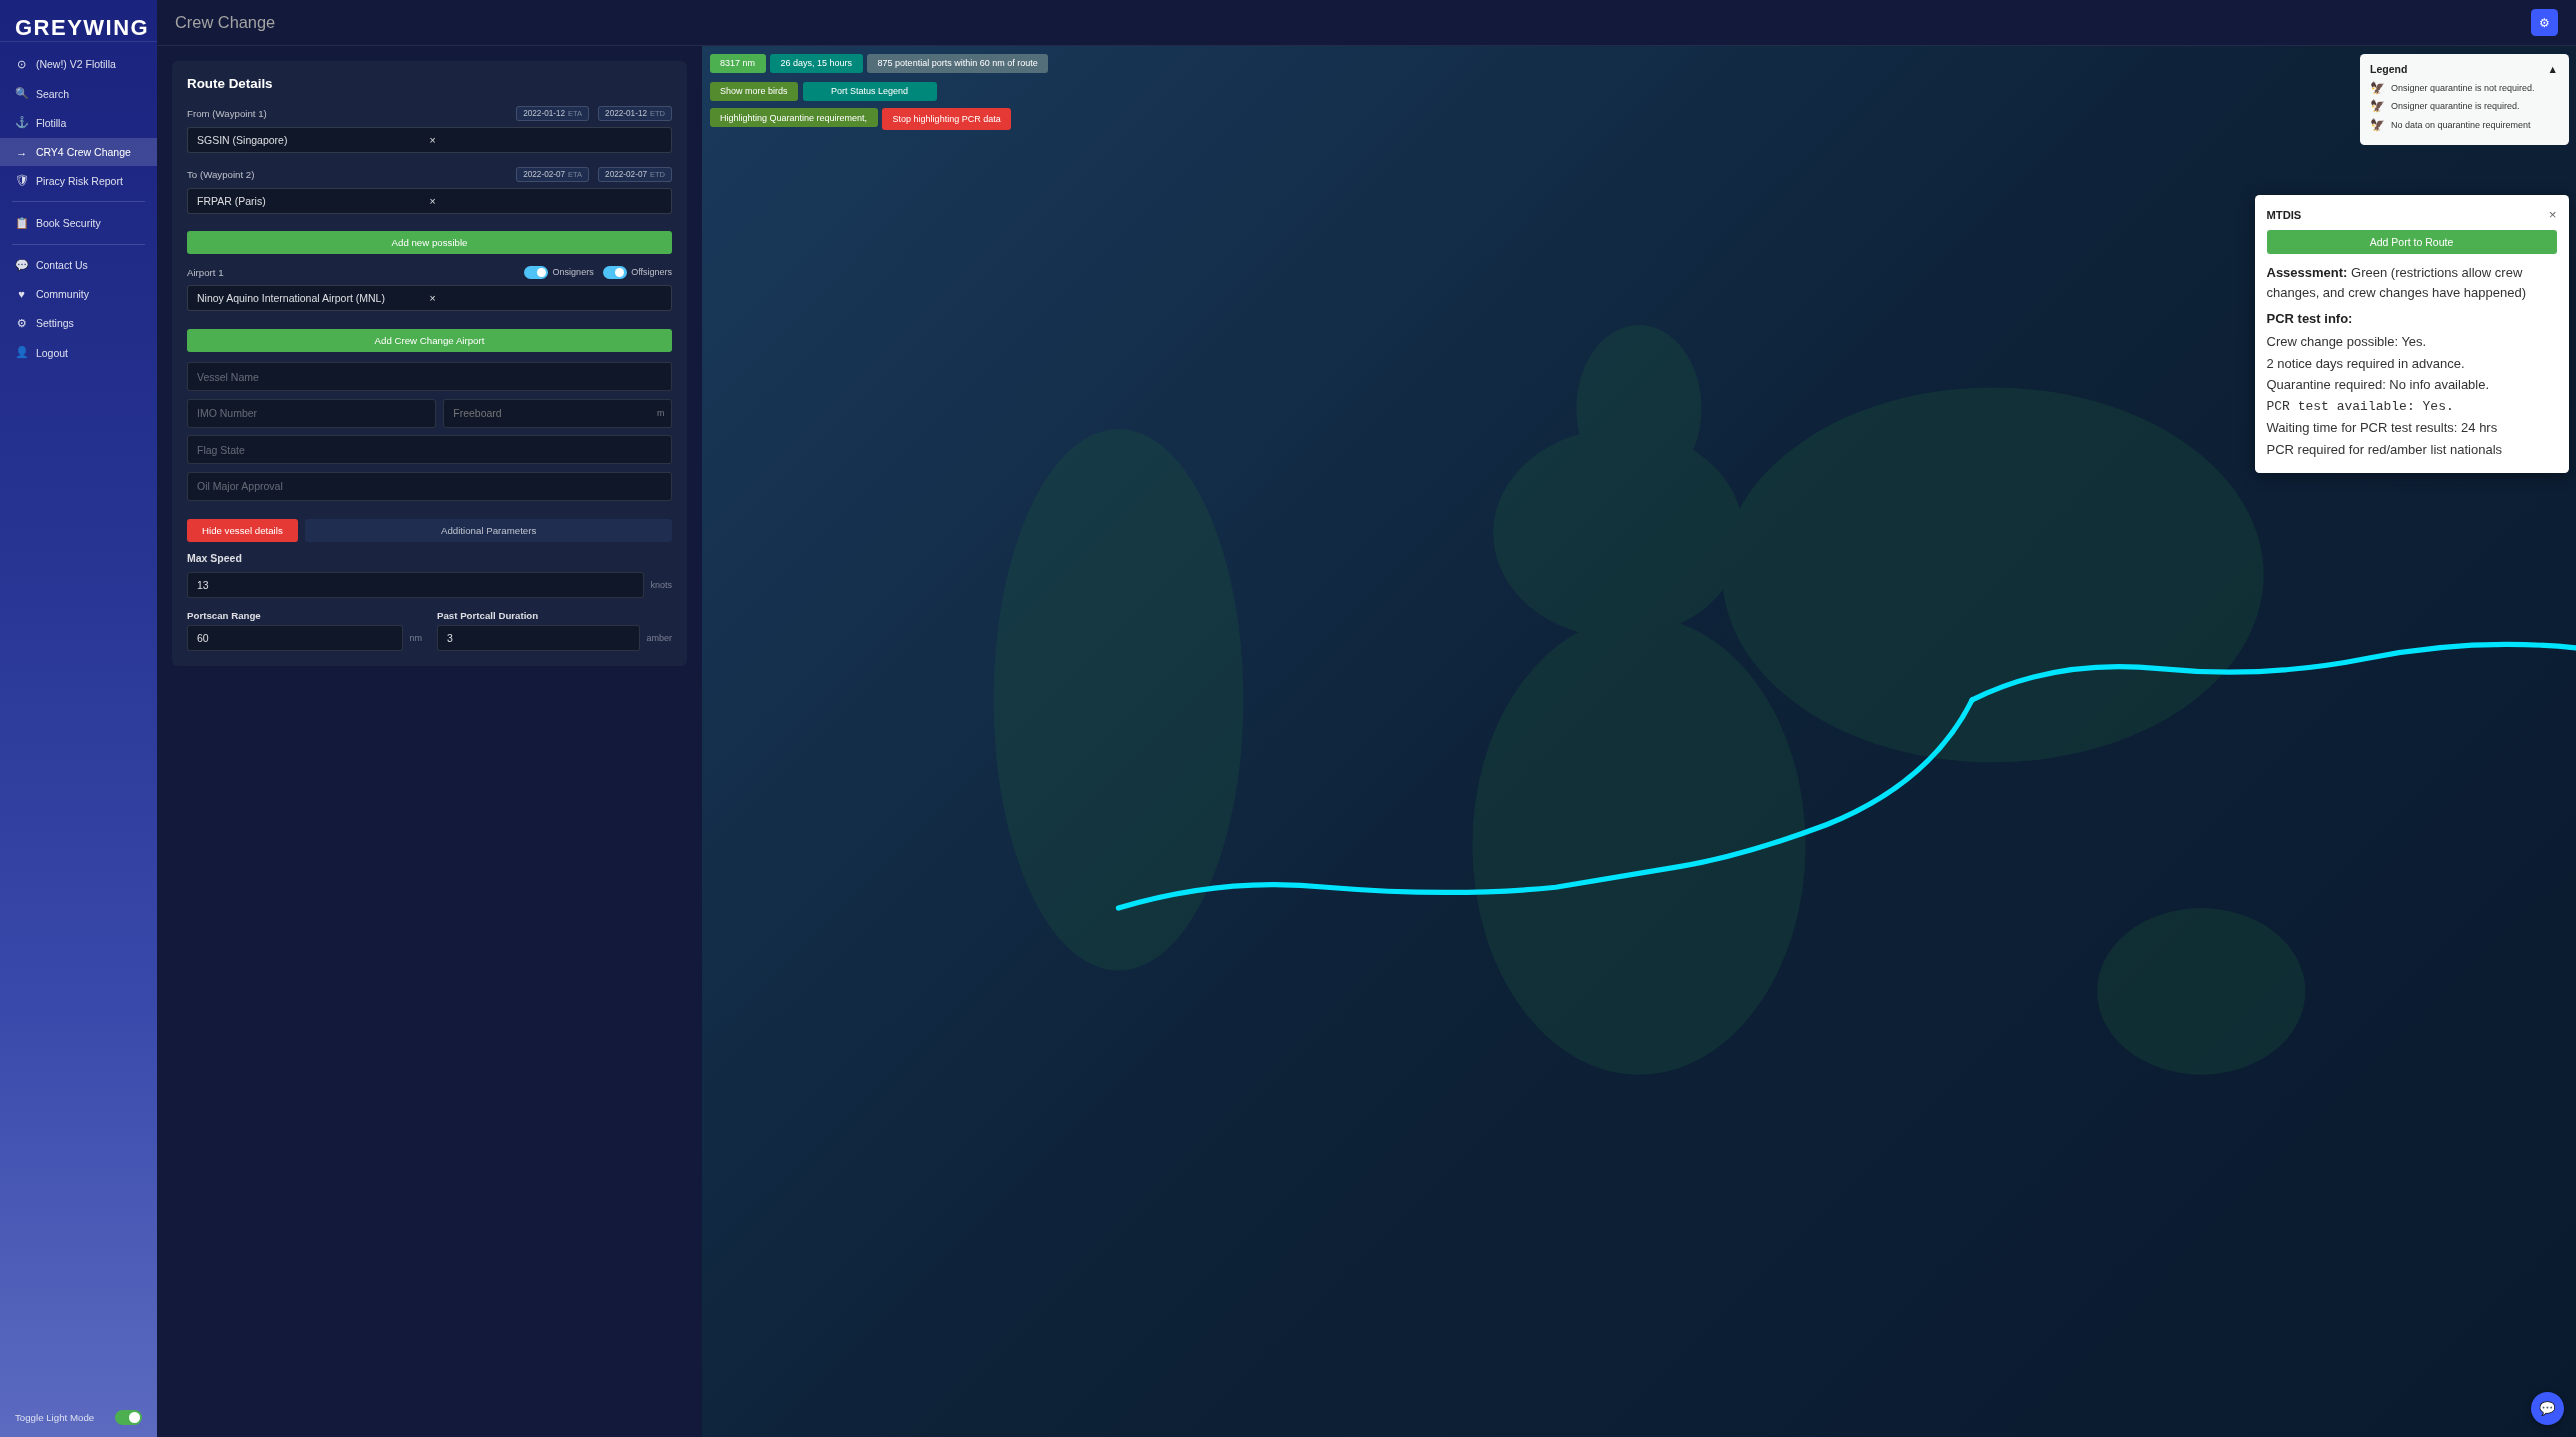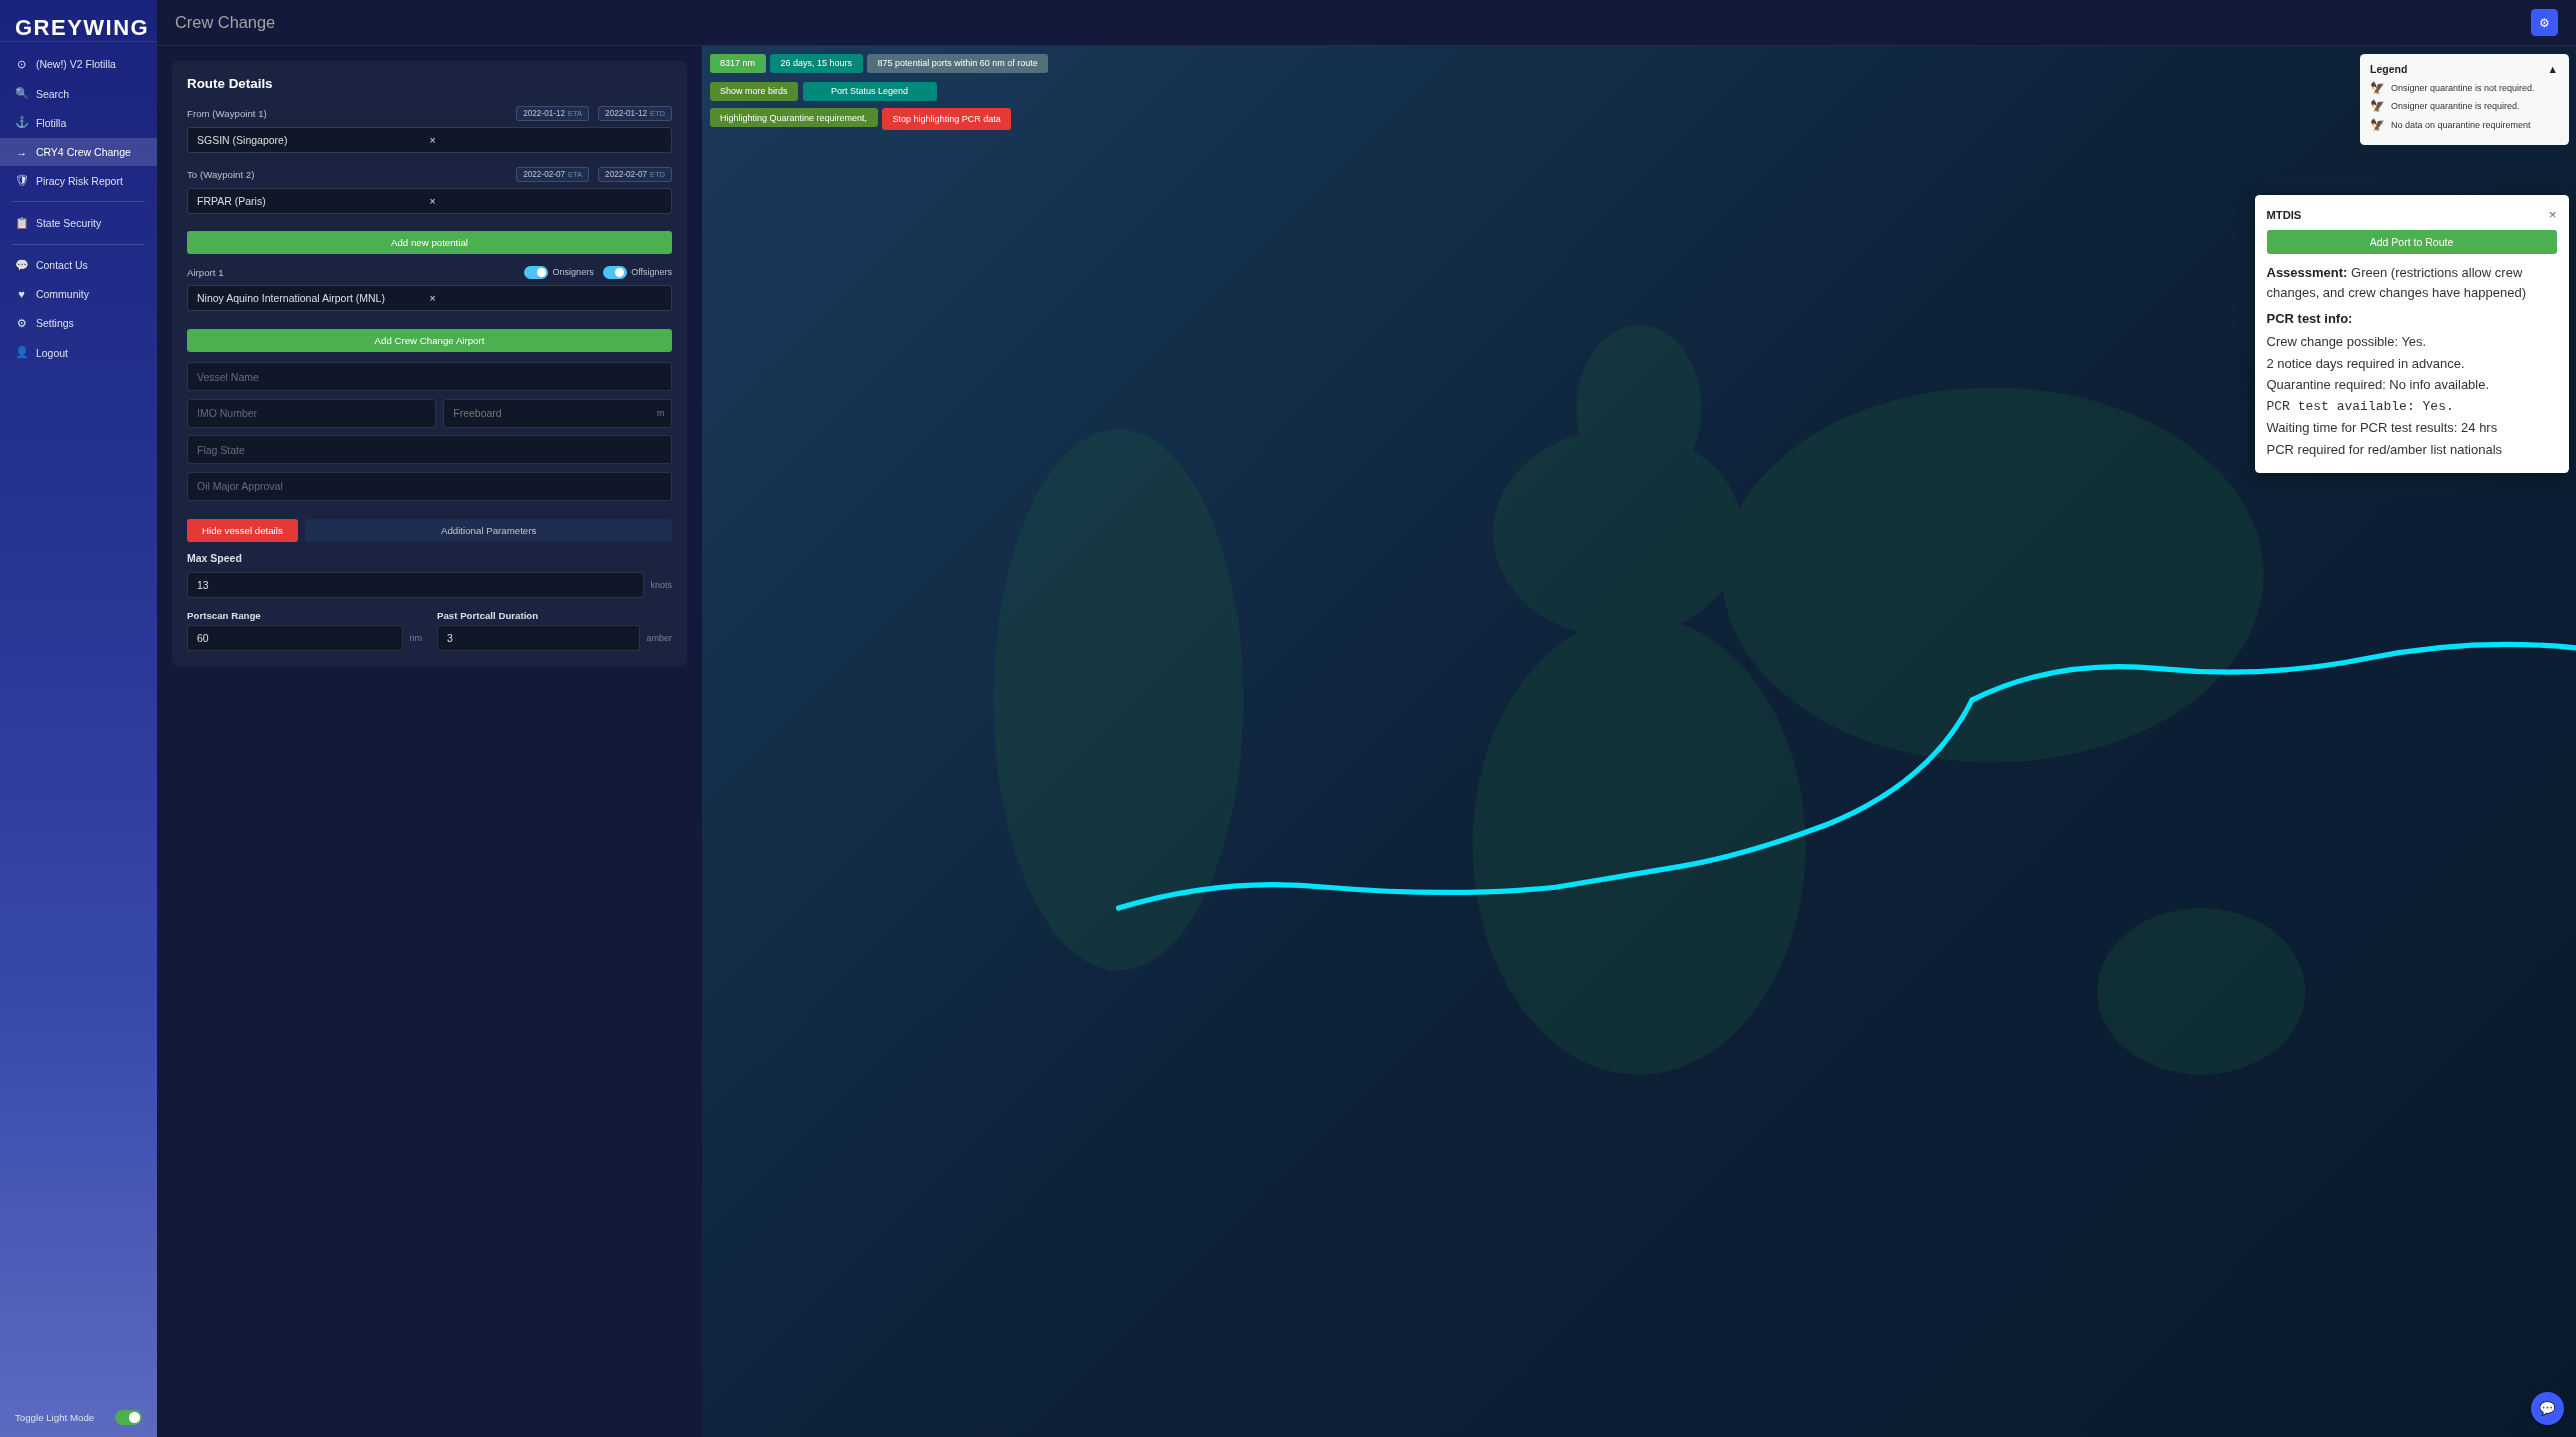--- a/index.html
+++ b/index.html
@@ -294,21 +294,21 @@
       <span class="icon">→</span>
       <span>CRY4 Crew Change</span>
     </div>
     <div class="sidebar-item">
       <span class="icon">🛡</span>
       <span>Piracy Risk Report</span>
     </div>
     <hr class="sidebar-divider">
     <div class="sidebar-item">
       <span class="icon">📋</span>
-      <span>State Security</span>
+      <span>Book Security</span>
     </div>
     <hr class="sidebar-divider">
     <div class="sidebar-item">
       <span class="icon">💬</span>
       <span>Contact Us</span>
     </div>
     <div class="sidebar-item">
       <span class="icon">♥</span>
       <span>Community</span>
     </div>
@@ -375,21 +375,21 @@
               <span>2022-02-07</span>
               <span class="badge-type">ETD</span>
             </span>
           </div>
           <div class="input-with-x">
             <span>FRPAR (Paris)</span>
             <span class="input-x">×</span>
           </div>
         </div>
 
-        <button class="add-waypoint-btn">Add new potential</button>
+        <button class="add-waypoint-btn">Add new possible</button>
 
         
         <div class="airport-section">
           <div class="airport-header">
             <span class="airport-label">Airport 1</span>
             <div class="toggle-group">
               <div class="mini-toggle on"></div>
               <span>Onsigners</span>
             </div>
             <div class="toggle-group" style="margin-left:9px;">

